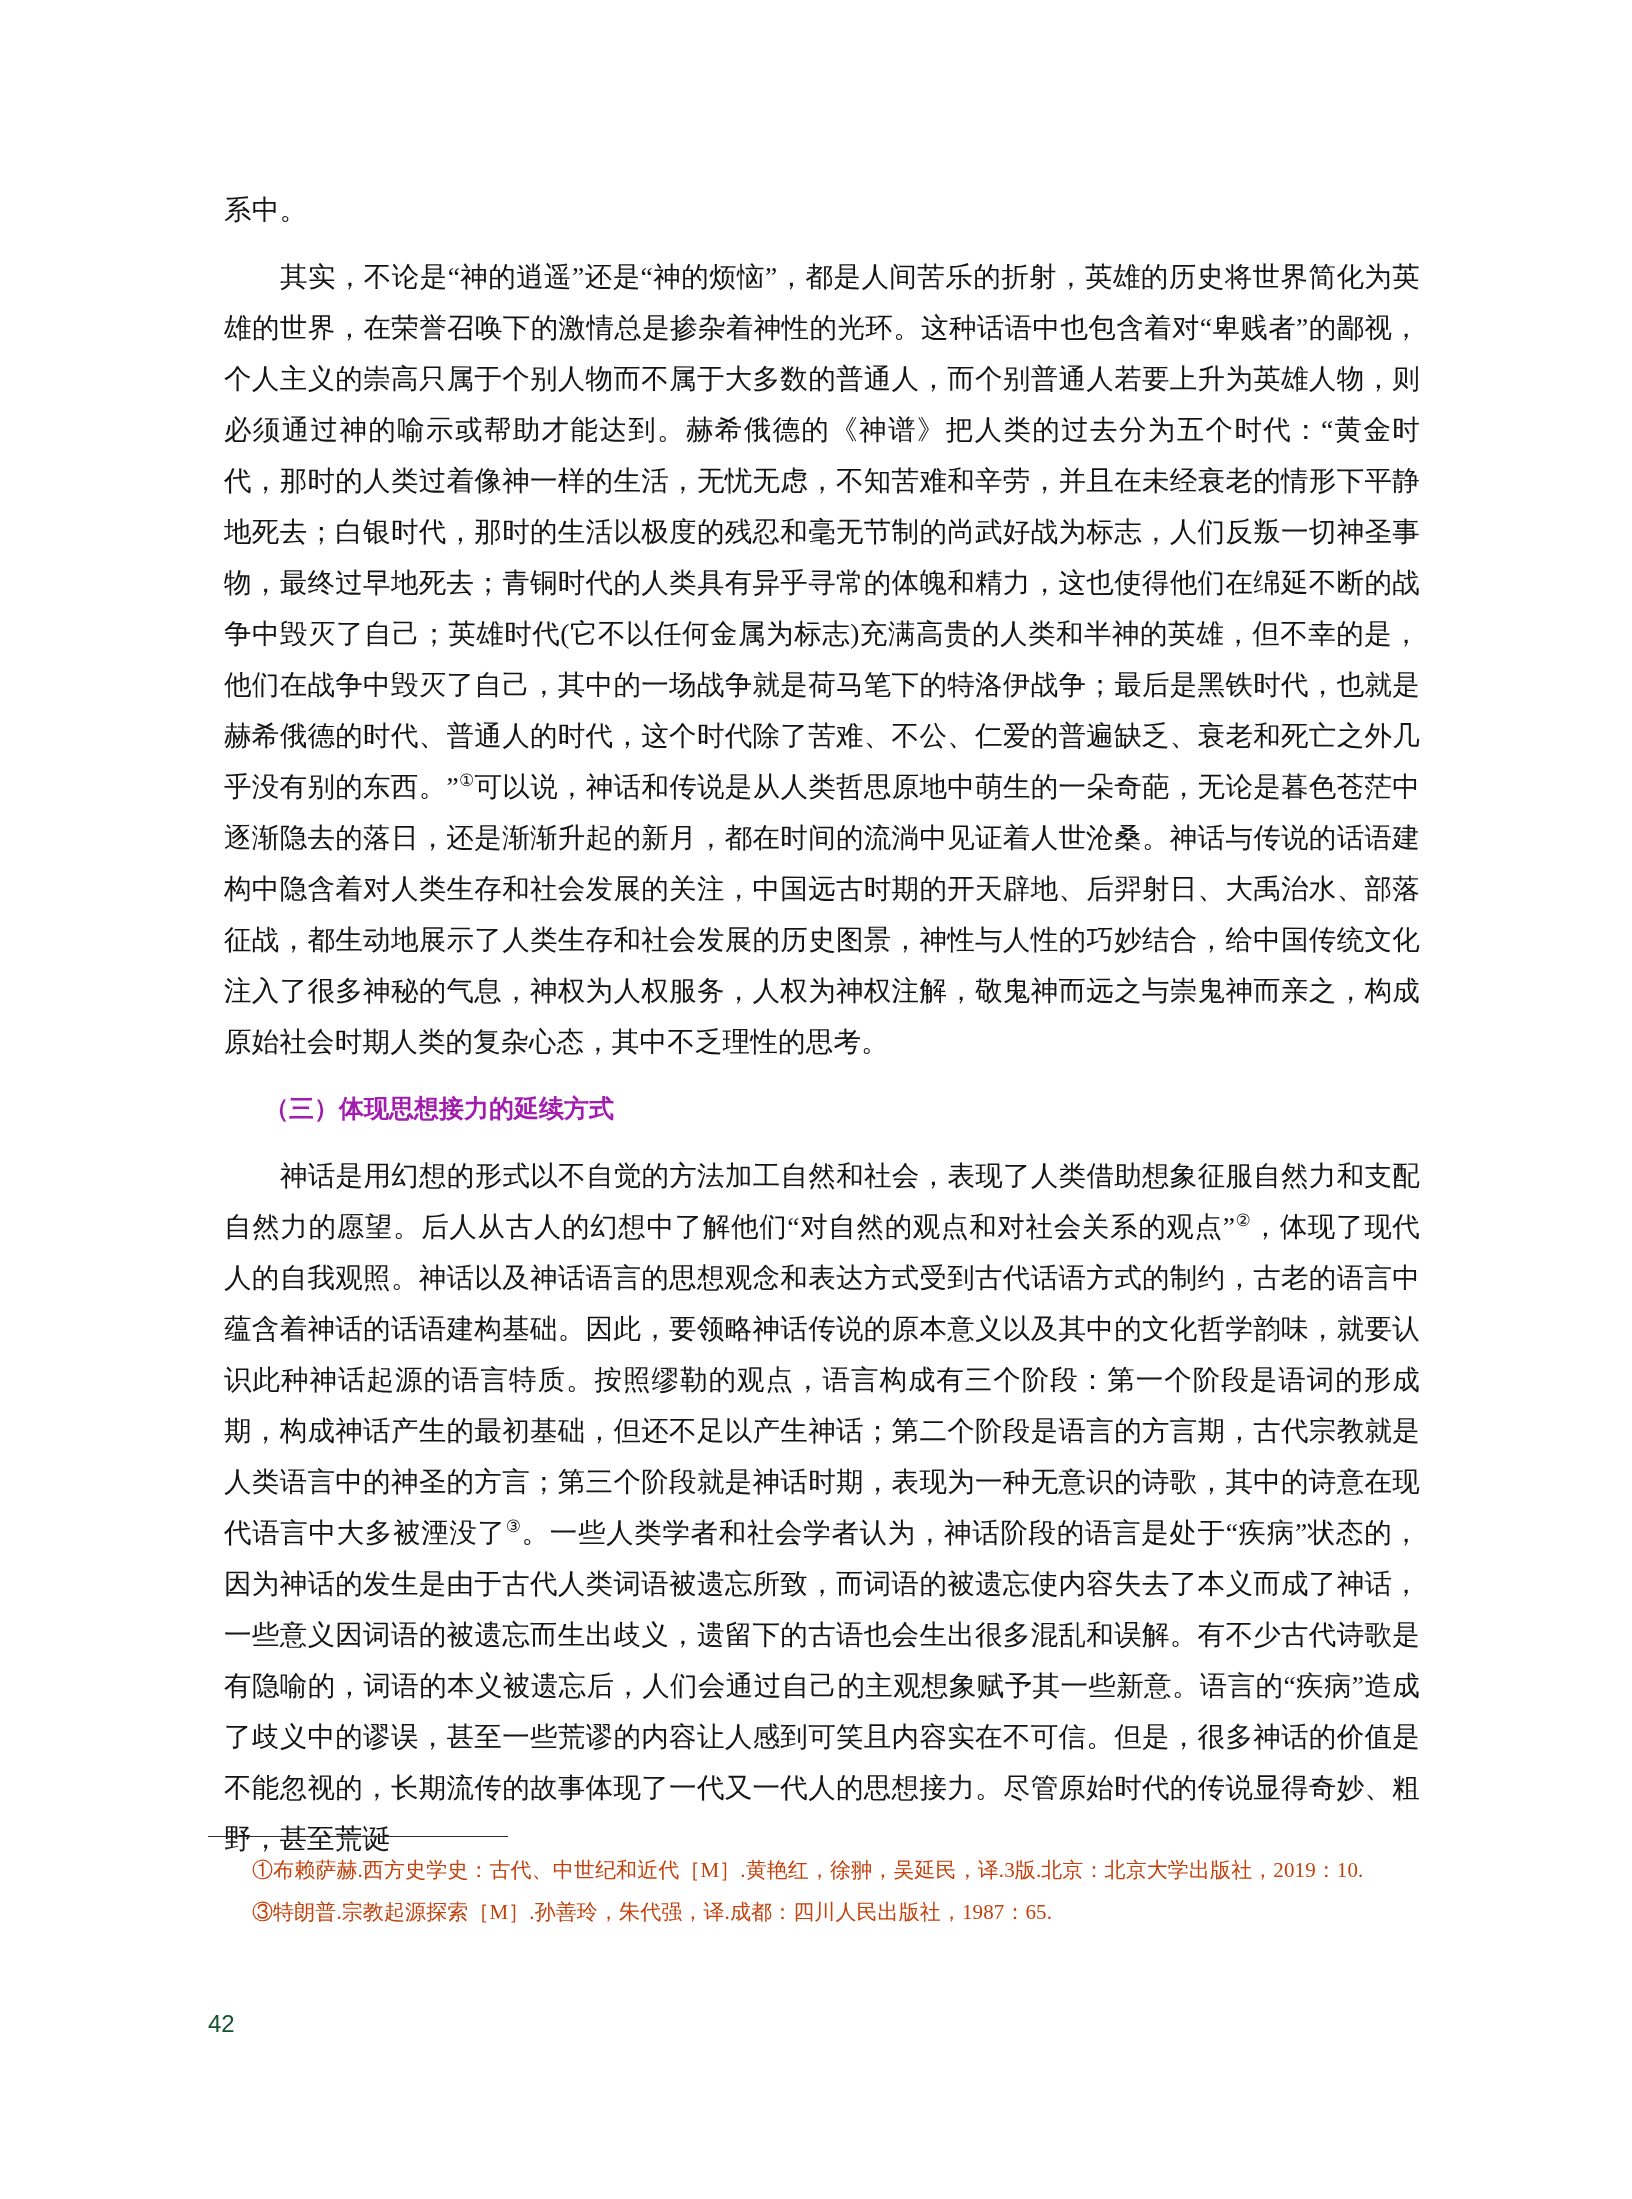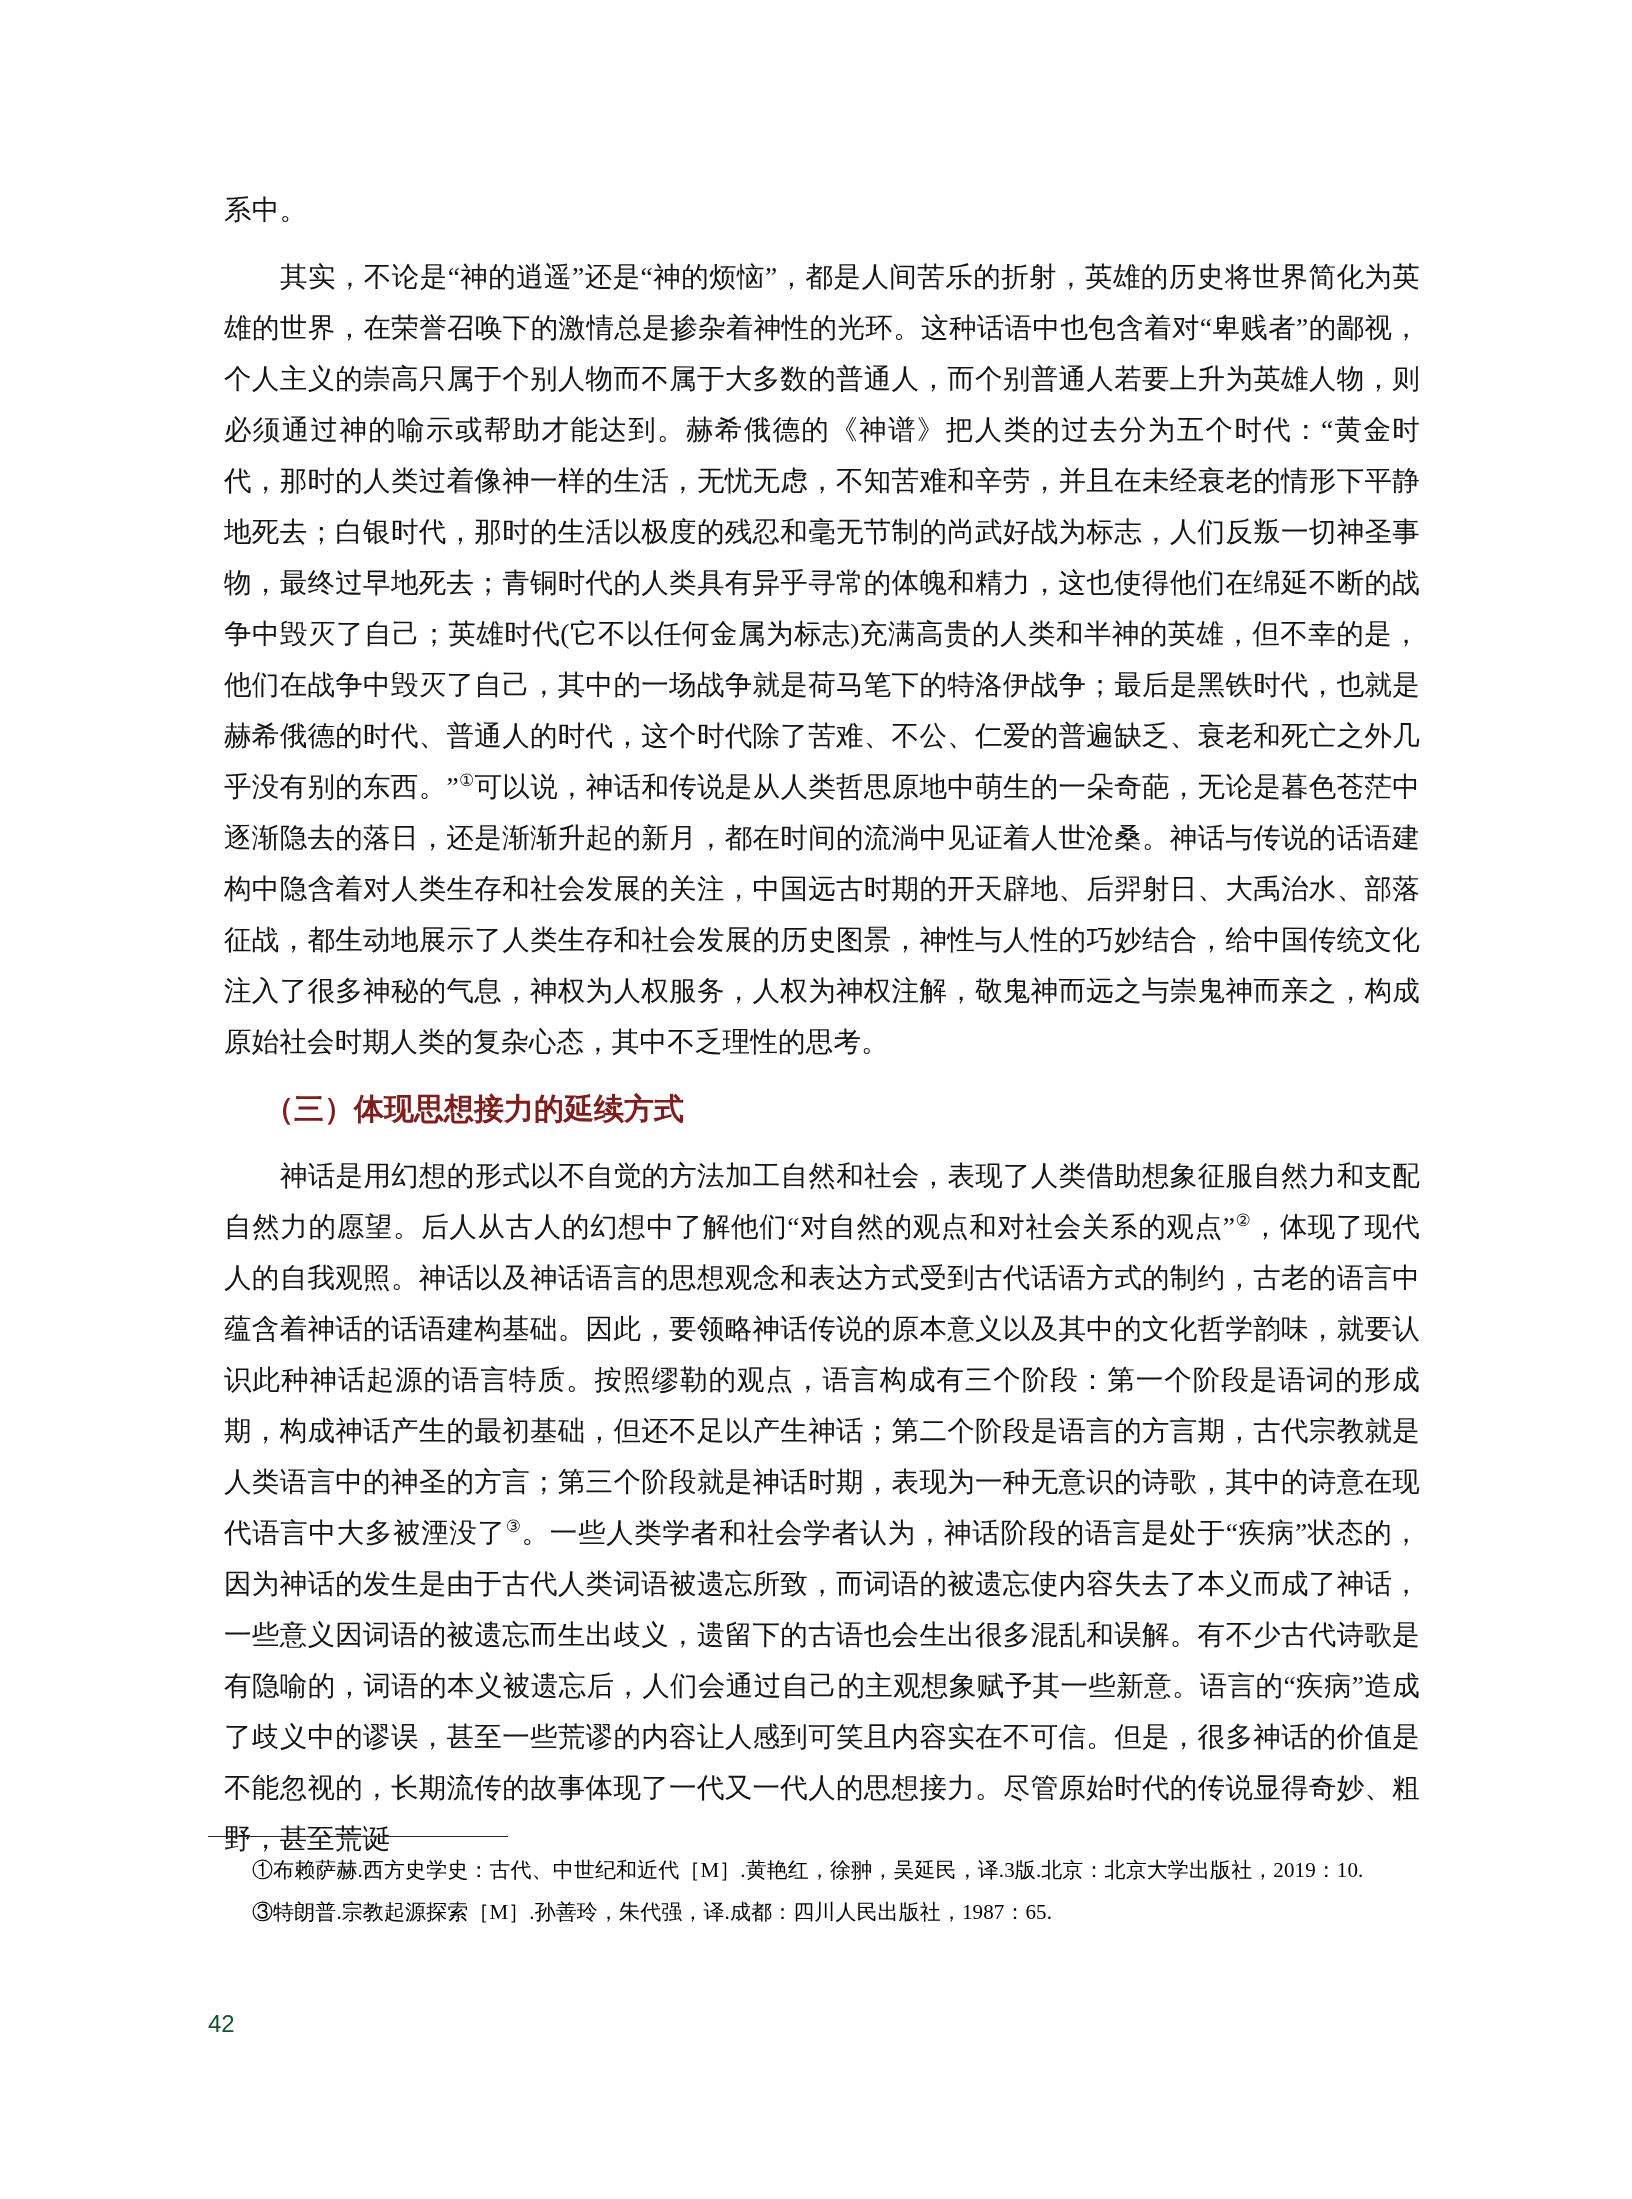--- a/index.html
+++ b/index.html
@@ -36,25 +36,25 @@
     text-align: justify;
     text-justify: inter-ideograph;
     letter-spacing: 0.2px;
     color: #141414;
   }
   p.indent {
     text-indent: 56px;
   }
   h2.section-heading {
     margin: 0;
-    font-size: 30px;
+    font-size: 25px;
     line-height: 51px;
     font-weight: bold;
     text-indent: 56px;
-    color: #7f1d1d;
+    color: #a21caf;
     font-family: "Liberation Sans", "DejaVu Sans", sans-serif;
   }
   sup {
     font-size: 17px;
     vertical-align: super;
     line-height: 0;
   }
   .footnotes {
     position: absolute;
     left: 208px;
@@ -65,21 +65,21 @@
     width: 300px;
     height: 1px;
     background: #2a2a2a;
     margin: 0 0 14px 0;
   }
   p.footnote {
     margin: 0 0 4px 0;
     font-size: 21px;
     line-height: 38px;
     text-indent: 44px;
-    color: #000000;
+    color: #c2410c;
     letter-spacing: 0.1px;
   }
   .page-number {
     position: absolute;
     left: 208px;
     top: 2010px;
     font-size: 24px;
     color: #14532d;
     font-family: "Liberation Sans", "DejaVu Sans", sans-serif;
   }

